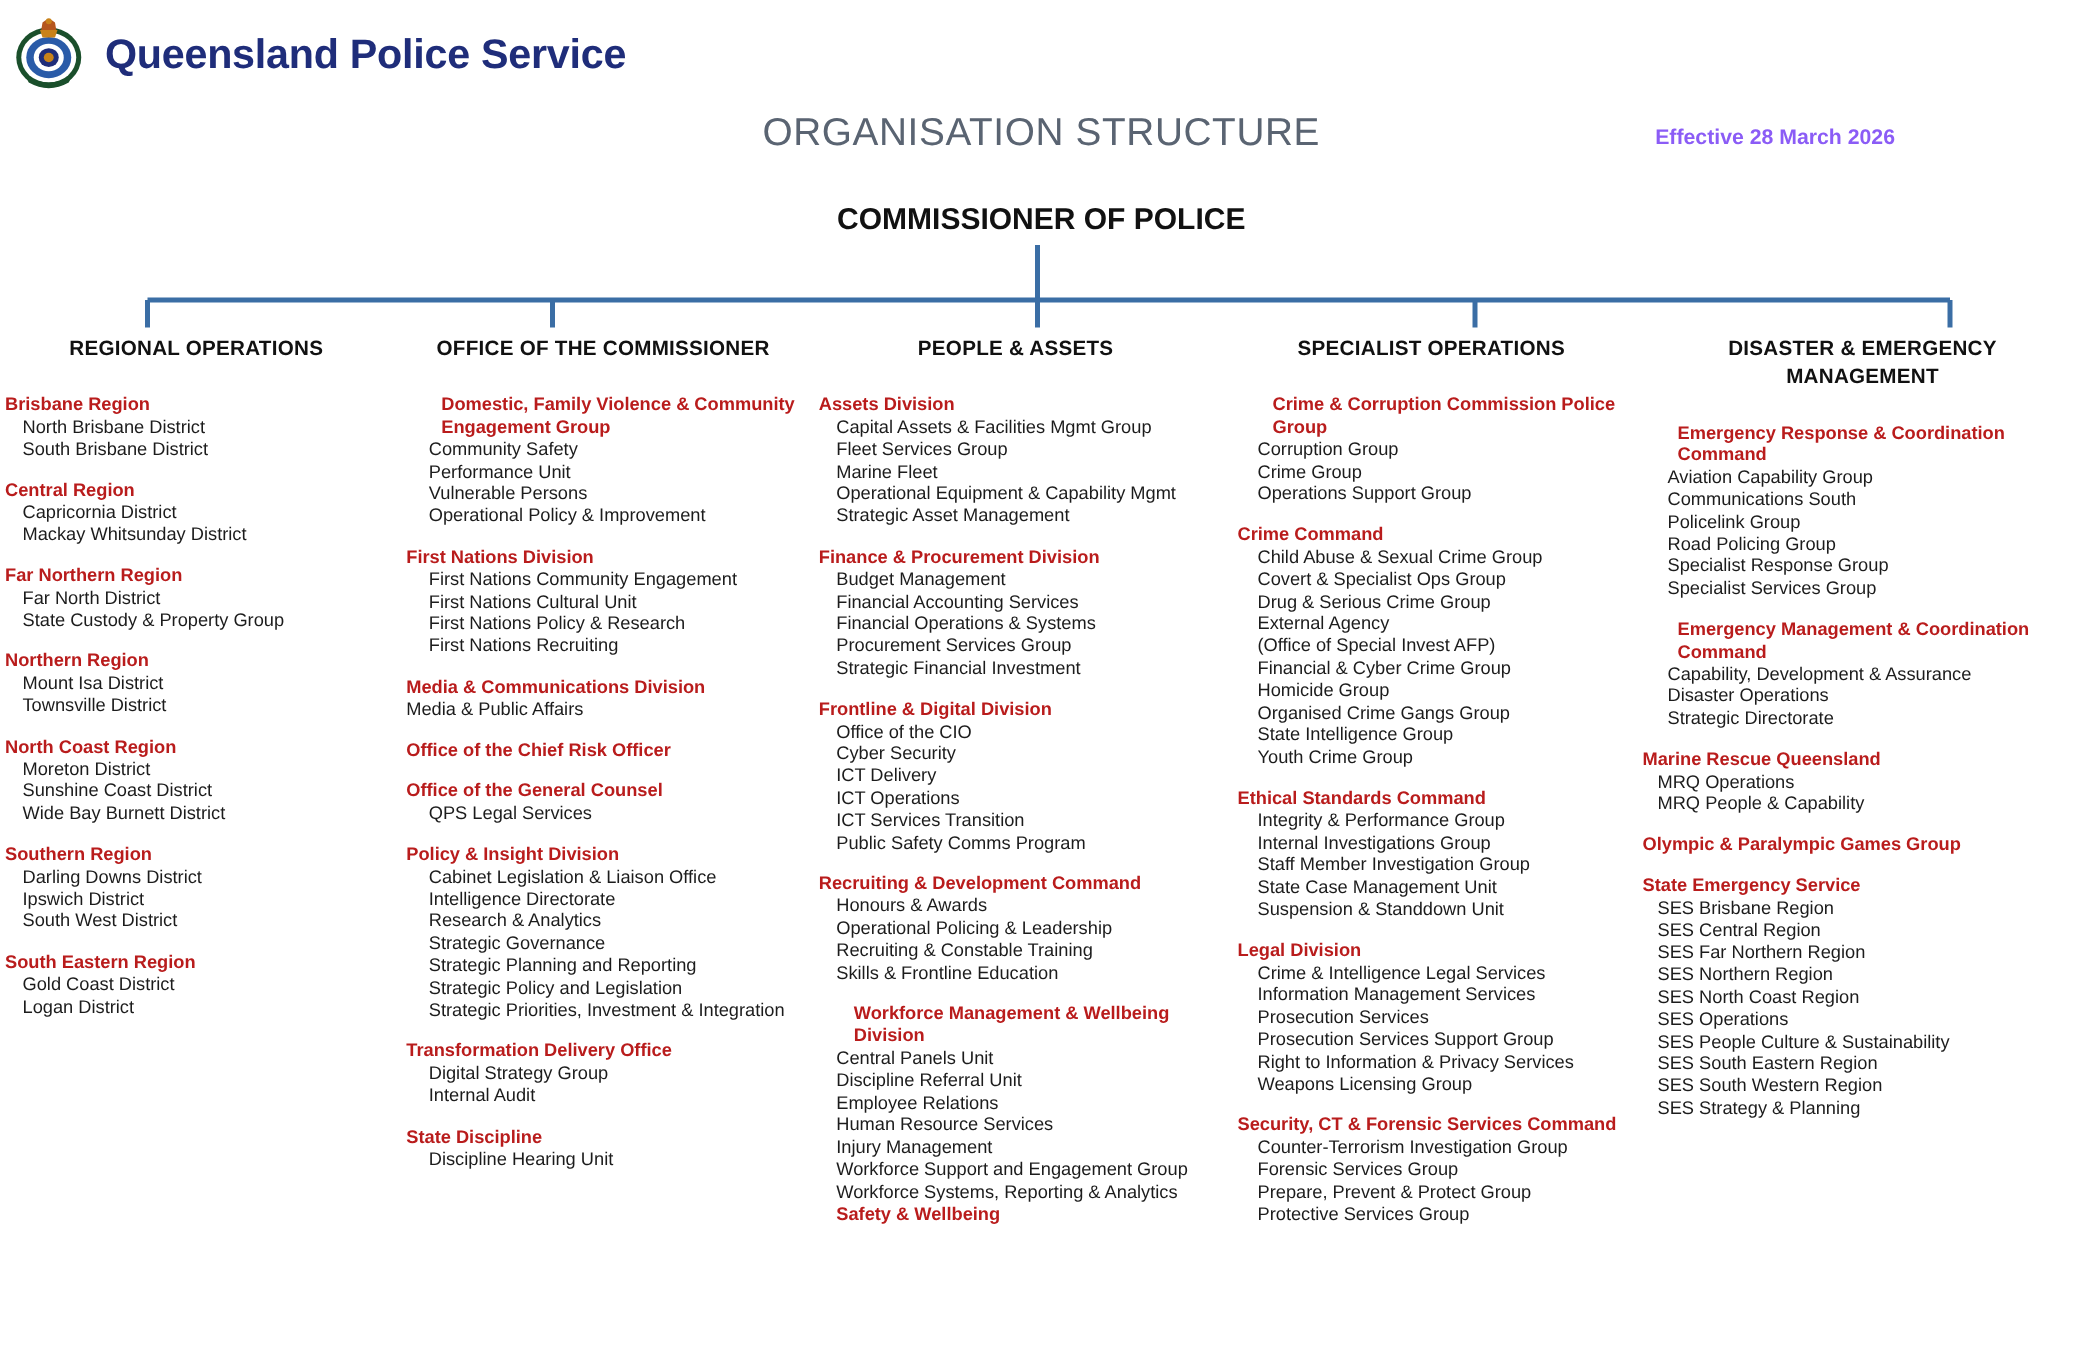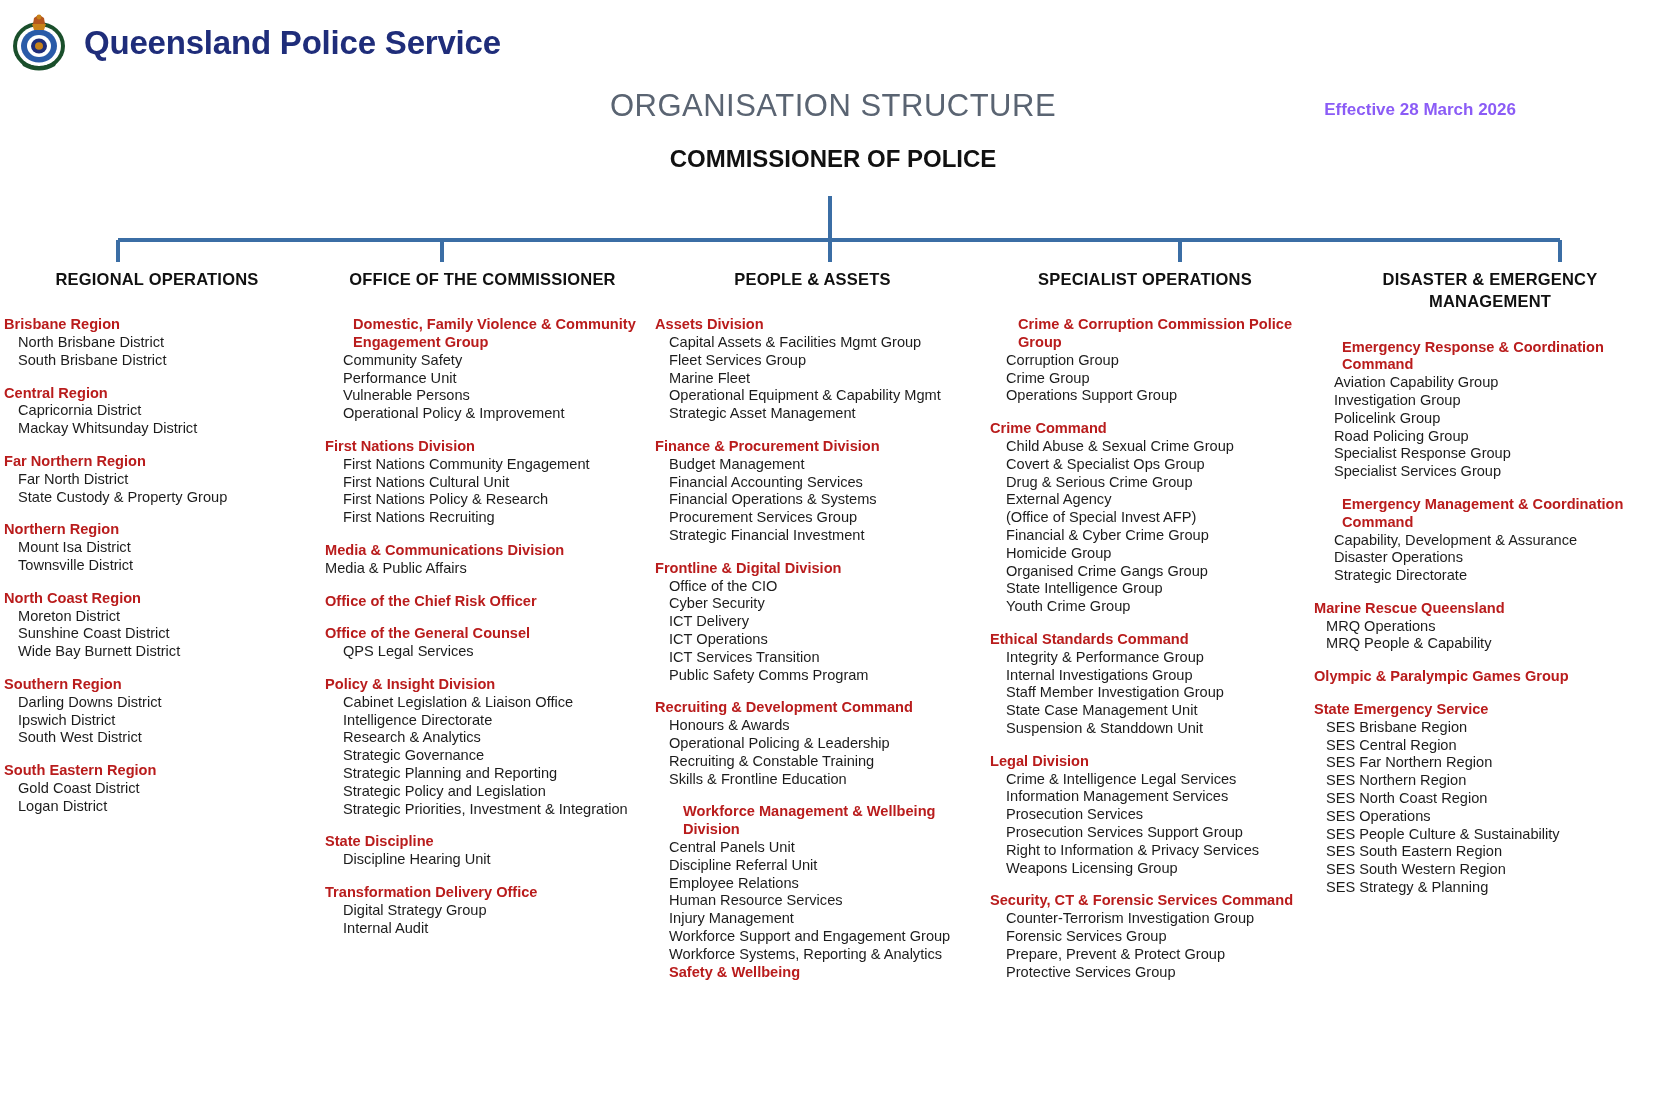--- a/index.html
+++ b/index.html
@@ -55,21 +55,21 @@
     top: 100px;
     font-size: 17px;
     font-weight: bold;
     color: #8b5cf6;
     white-space: nowrap;
   }
   .commissioner {
     position: absolute;
     left: 0;
     right: 0;
-    top: 145px;
+    top: 162px;
     text-align: center;
     font-size: 24px;
     font-weight: bold;
     color: #111111;
   }
 
   
   .connectors {
     position: absolute;
     left: 0;
@@ -256,27 +256,27 @@
         <div class="g-head">Policy &amp; Insight Division</div>
         <div class="g-item">Cabinet Legislation &amp; Liaison Office</div>
         <div class="g-item">Intelligence Directorate</div>
         <div class="g-item">Research &amp; Analytics</div>
         <div class="g-item">Strategic Governance</div>
         <div class="g-item">Strategic Planning and Reporting</div>
         <div class="g-item">Strategic Policy and Legislation</div>
         <div class="g-item">Strategic Priorities, Investment &amp; Integration</div>
       </div>
       <div class="group">
-        <div class="g-head">State Discipline</div>
-        <div class="g-item">Discipline Hearing Unit</div>
-      </div>
-      <div class="group">
         <div class="g-head">Transformation Delivery Office</div>
         <div class="g-item">Digital Strategy Group</div>
         <div class="g-item">Internal Audit</div>
+      </div>
+      <div class="group">
+        <div class="g-head">State Discipline</div>
+        <div class="g-item">Discipline Hearing Unit</div>
       </div>
     </div>
   </div>
 
   <div class="column col-2">
     <div class="col-title">PEOPLE &amp; ASSETS</div>
     <div class="col-body">
       <div class="group">
         <div class="g-head">Assets Division</div>
         <div class="g-item">Capital Assets &amp; Facilities Mgmt Group</div>
@@ -371,21 +371,21 @@
       </div>
     </div>
   </div>
 
   <div class="column col-4">
     <div class="col-title">DISASTER &amp; EMERGENCY MANAGEMENT</div>
     <div class="col-body">
       <div class="group">
         <div class="g-head wrap">Emergency Response &amp; Coordination Command</div>
         <div class="g-item">Aviation Capability Group</div>
-        <div class="g-item">Investigation Group</div>
+        <div class="g-item">Communications South</div>
         <div class="g-item">Policelink Group</div>
         <div class="g-item">Road Policing Group</div>
         <div class="g-item">Specialist Response Group</div>
         <div class="g-item">Specialist Services Group</div>
       </div>
       <div class="group">
         <div class="g-head wrap">Emergency Management &amp; Coordination Command</div>
         <div class="g-item">Capability, Development &amp; Assurance</div>
         <div class="g-item">Disaster Operations</div>
         <div class="g-item">Strategic Directorate</div>

